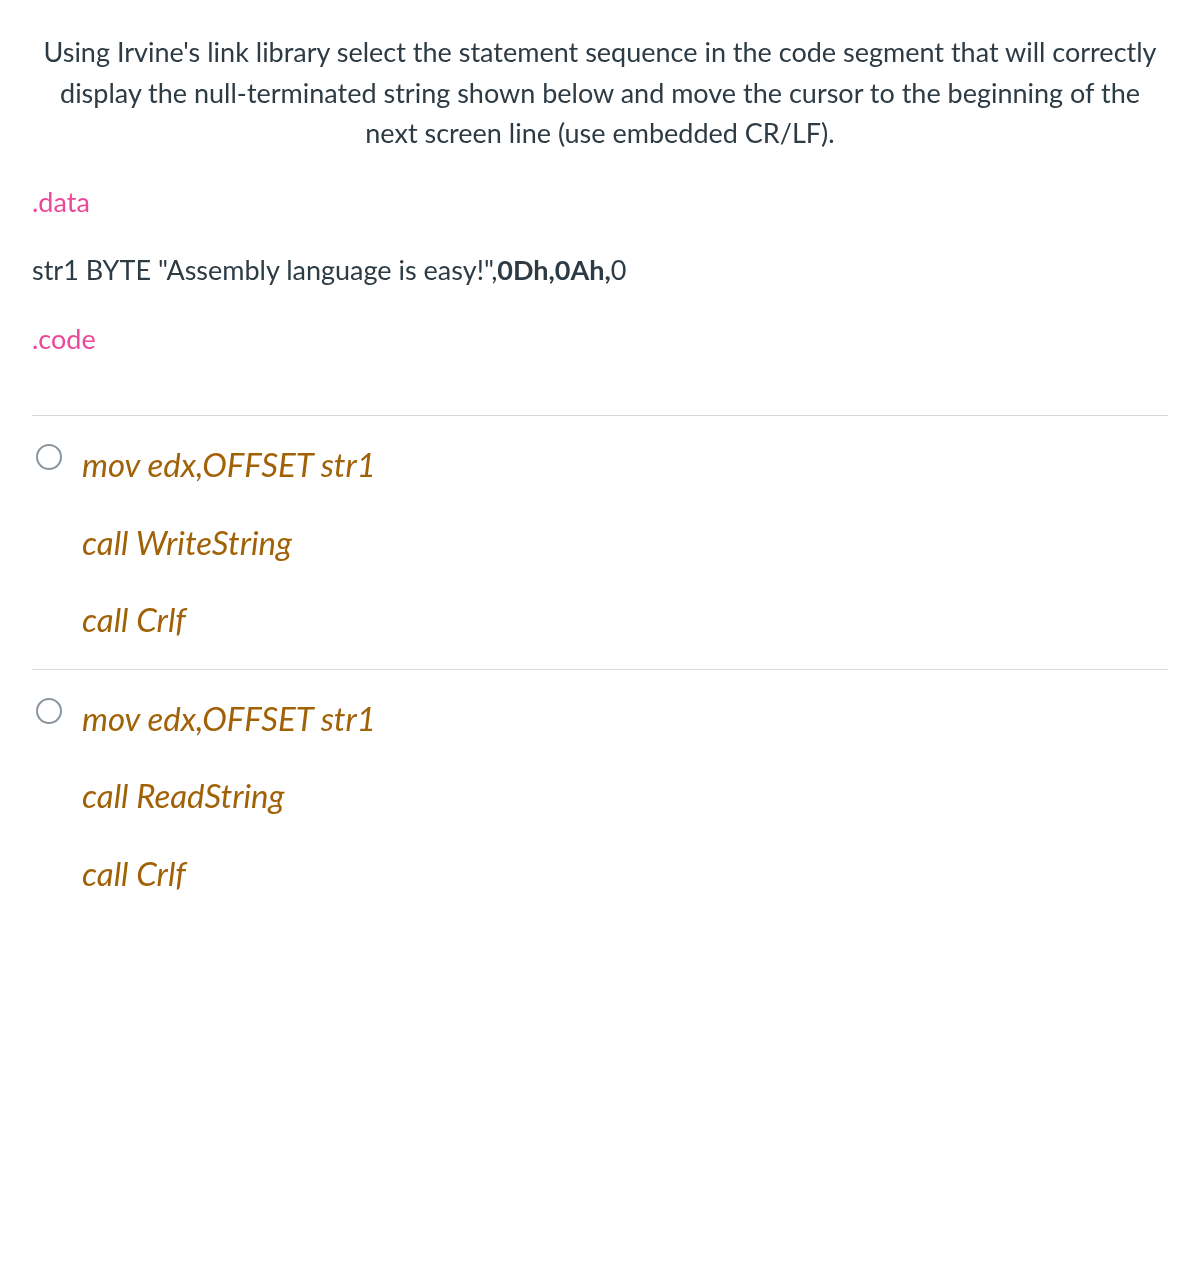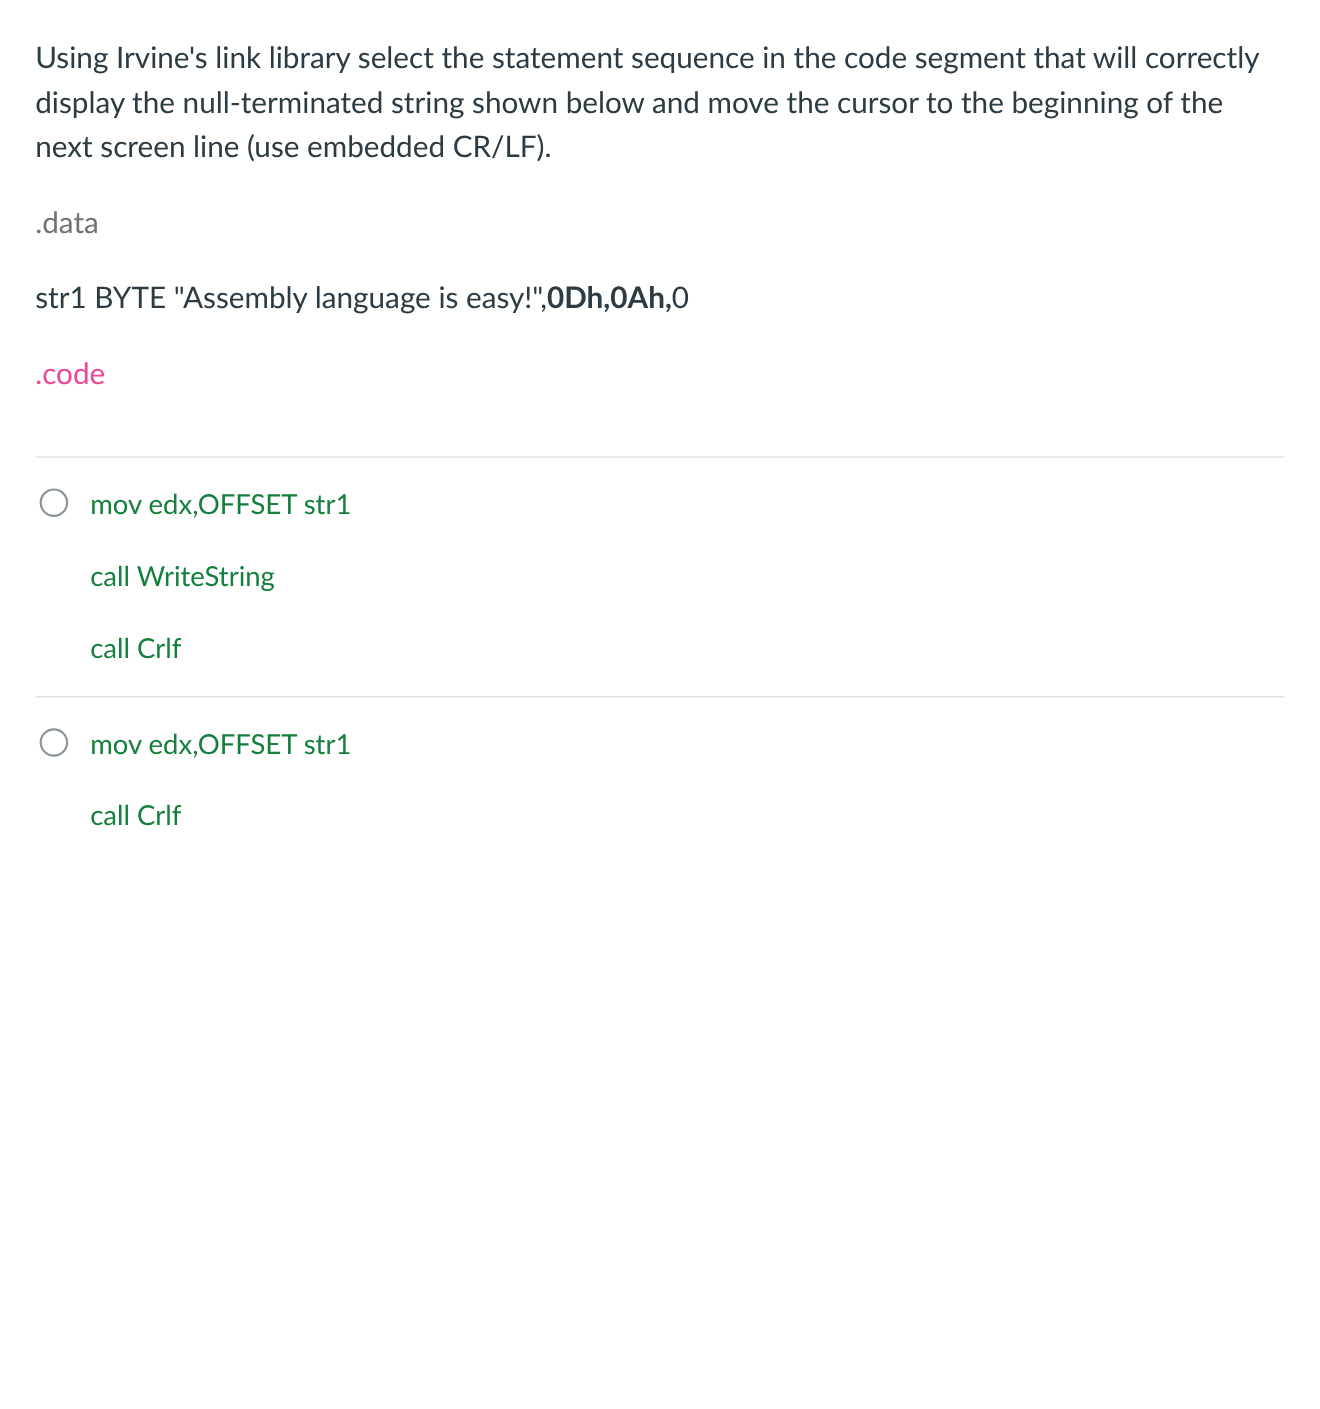--- a/index.html
+++ b/index.html
@@ -15,28 +15,29 @@
       padding: 32px 32px 40px 32px;
     }
     .question-text {
       font-size: 27px;
       line-height: 1.5;
       color: #2d3b45;
       margin-bottom: 28px;
     }
     .question-text p {
       margin-bottom: 28px;
+      text-align: center;
     }
     .question-text p:last-child {
       margin-bottom: 0;
     }
     .data-line {
       font-size: 27px;
       line-height: 1.5;
-      color: #737373;
+      color: #ec4899;
       margin-bottom: 28px;
     }
     .str1-line {
       font-size: 27px;
       line-height: 1.5;
       color: #2d3b45;
       margin-bottom: 28px;
     }
     .bold {
       font-weight: 700;
@@ -64,23 +65,24 @@
       width: 26px;
       height: 26px;
       border: 2px solid #8b959e;
       border-radius: 50%;
       flex-shrink: 0;
       margin-top: 4px;
       margin-right: 20px;
       background: #ffffff;
     }
     .option-text {
-      font-size: 25px;
+      font-size: 33px;
       line-height: 1.5;
-      color: #15803d;
+      color: #a16207;
+      font-style: italic;
     }
     .option-text p {
       margin-bottom: 28px;
     }
     .option-text p:last-child {
       margin-bottom: 0;
     }
   </style>
 </head>
 <body>
@@ -104,17 +106,18 @@
       <p>mov edx,OFFSET str1</p>
       <p>call WriteString</p>
       <p>call Crlf</p>
     </div>
   </div>
 
   <div class="option">
     <div class="radio"></div>
     <div class="option-text">
       <p>mov edx,OFFSET str1</p>
+      <p>call ReadString</p>
       <p>call Crlf</p>
     </div>
   </div>
 
 </div>
 
 </body></html>

